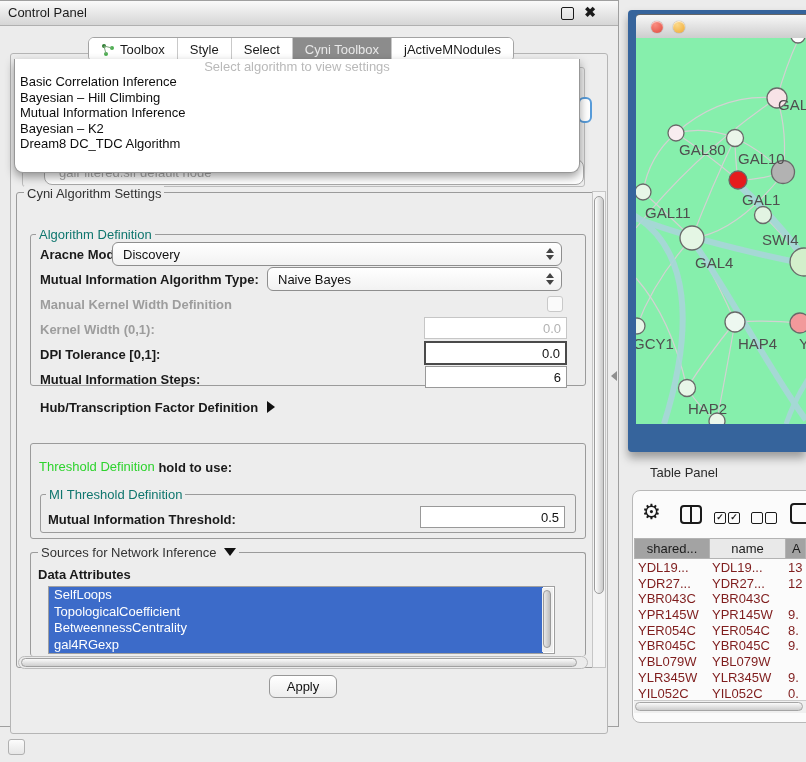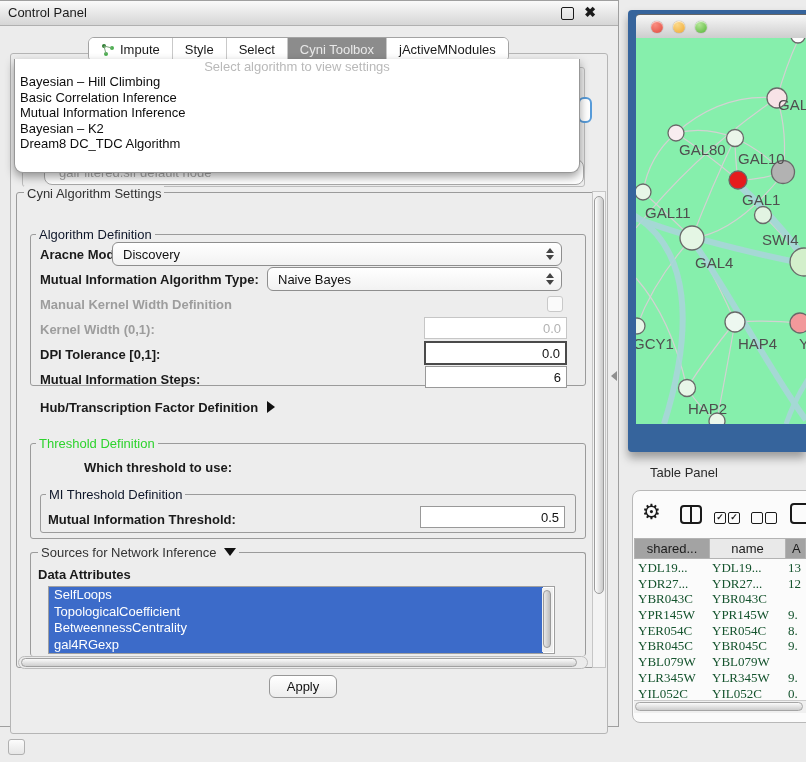--- a/index.html
+++ b/index.html
@@ -23,21 +23,21 @@
   .bg-combo span{position:absolute;left:14px;top:5px;color:#a9a9a9;}
   .blue-frag{position:absolute;left:578px;top:96px;width:14px;height:26px;border:2px solid #579bd9;border-radius:6px;background:#fff;z-index:6;box-sizing:border-box;}
   
   .popup{position:absolute;left:14px;top:58px;width:566px;height:114px;background:#fff;border:1px solid #979797;border-top:none;border-radius:0 0 9px 9px;box-shadow:0 4px 10px rgba(0,0,0,.38);z-index:40;box-sizing:border-box;}
   .popup .ph{display:block;text-align:center;color:#b9b9b9;height:14px;line-height:14px;margin-top:1px;}
   .popup .mi{display:block;padding-left:5px;height:15.5px;line-height:15.5px;color:#0d0d0d;white-space:nowrap;}
   .popup .mi.bold{font-weight:bold;}
   
   .group{position:absolute;border:1px solid #9b9b9b;border-radius:3px;box-sizing:border-box;}
   .gtitle{position:absolute;background:#ededed;padding:0 3px;font-size:13px;white-space:nowrap;z-index:3;}
-  .blue{color:#0f172a;} .green{color:#2ed32e;} .dark{color:#333;}
+  .blue{color:#0f766e;} .green{color:#2ed32e;margin-top:23px;} .dark{color:#333;}
   .lbl{position:absolute;font-weight:bold;font-size:13px;color:#1a1a1a;white-space:nowrap;}
   .lbl.dis{color:#9d9d9d;}
   .combo{position:absolute;background:linear-gradient(#ffffff,#f2f2f2);border:1px solid #8e8e8e;border-radius:6px;display:flex;align-items:center;padding:0 10px;box-sizing:border-box;font-size:13px;color:#111;text-align:right;}
   .spinner{position:absolute;right:8px;top:50%;transform:translateY(-50%);width:7px;height:12px;}
   .spinner::before{content:"";position:absolute;left:0;top:0;border-left:4px solid transparent;border-right:4px solid transparent;border-bottom:5px solid #444;}
   .spinner::after{content:"";position:absolute;left:0;bottom:0;border-left:4px solid transparent;border-right:4px solid transparent;border-top:5px solid #444;}
   .tf{position:absolute;height:20px;border:1px solid #999;background:#fff;text-align:right;padding:0 5px;font-size:13px;font-family:"Liberation Sans",sans-serif;box-sizing:content-box;color:#111;}
   .tf.dis{border-color:#c6c6c6;color:#b2b2b2;}
   .tf.strong{border:2px solid #4a4a4a;}
   .checkbox{position:absolute;width:14px;height:14px;border:1px solid #c9c9c9;border-radius:3px;background:#fafafa;}
@@ -66,21 +66,21 @@
   .tp-title{position:absolute;left:650px;top:465px;font-size:13px;color:#2a2a2a;}
   #tablepanel{position:absolute;left:632px;top:490px;width:190px;height:233px;background:#fbfbfb;border:1px solid #b8b8b8;border-radius:8px;box-sizing:border-box;}
   .gear{position:absolute;left:642px;top:500px;font-size:21px;color:#1a1a1a;}
   .split-icon{position:absolute;left:680px;top:505px;width:22px;height:19px;border:2px solid #1a1a1a;border-radius:4px;box-sizing:border-box;}
   .split-icon::after{content:"";position:absolute;left:8px;top:0;width:2px;height:15px;background:#1a1a1a;}
   .cb{position:absolute;width:10px;height:10px;border:1.5px solid #1a1a1a;border-radius:2px;font-size:9px;line-height:9px;text-align:center;color:#1a1a1a;font-weight:bold;}
   .partial-icon{position:absolute;left:790px;top:503px;width:22px;height:21px;border:2px solid #1a1a1a;border-radius:4px;box-sizing:border-box;}
   .th{position:absolute;top:538px;height:21px;border:1px solid #b3b3b3;box-sizing:border-box;text-align:center;line-height:20px;font-size:13px;color:#1c1c1c;}
   .th.bluebg{background:#a3a3a3;} .th.graybg{background:#e9e9e9;}
   #rows{position:absolute;left:634px;top:560px;width:172px;height:139px;overflow:hidden;}
-  .trow{position:relative;height:15.7px;line-height:15.7px;font-size:13px;color:#14532d;font-family:Liberation Serif, serif;}
+  .trow{position:relative;height:15.7px;line-height:15.7px;font-size:13px;color:#7f1d1d;}
   .trow span{position:absolute;white-space:nowrap;}
   .c1{left:4px;} .c2{left:78px;} .c3{left:154px;}
   .tp-hsb{position:absolute;left:634px;top:700px;width:172px;height:12px;background:#f0f0f0;border-top:1px solid #ccc;}
   .tp-hsb .thumb{position:absolute;left:1px;top:1px;width:168px;height:9px;background:linear-gradient(#fafafa,#cdcdcd);border:1px solid #a5a5a5;border-radius:5px;box-sizing:border-box;}
   .divider-arrow{position:absolute;left:611px;top:371px;width:0;height:0;border-top:5px solid transparent;border-bottom:5px solid transparent;border-right:6px solid #8f8f8f;}
   .mini-btn{position:absolute;left:8px;top:739px;width:17px;height:16px;border:1px solid #b0b0b0;border-radius:3px;background:linear-gradient(#fcfcfc,#e6e6e6);box-sizing:border-box;}
   .corner-tick{position:absolute;left:2px;top:0;width:3px;height:5px;background:#9a9a9a;}
 </style>
 </head>
 <body>
@@ -105,40 +105,40 @@
     <div class="tab">
       <span class="net-icon">
         <svg width="14" height="14">
             <circle cx="3" cy="3" r="2" fill="#2e7d32"></circle>
             <circle cx="11" cy="5" r="2" fill="#4caf50"></circle>
             <circle cx="5" cy="11" r="2" fill="#4caf50"></circle>
             <line x1="3" y1="3" x2="11" y2="5" stroke="#7aa87a" stroke-width="1"></line>
             <line x1="3" y1="3" x2="5" y2="11" stroke="#7aa87a" stroke-width="1"></line>
           </svg>
       </span>
-      <span>Impute</span>
+      <span>Toolbox</span>
     </div>
     <div class="tab">
         <span>Style</span>
       </div>
     <div class="tab">
         <span>Select</span>
       </div>
     <div class="tab sel">
         <span>Cyni Toolbox</span>
       </div>
     <div class="tab">
         <span>jActiveMNodules</span>
       </div>
   </div>
 
   <div class="popup">
     <span class="ph">Select algorithm to view settings</span>
+    <span class="mi">Basic Correlation Inference</span>
     <span class="mi">Bayesian – Hill Climbing</span>
-    <span class="mi">Basic Correlation Inference</span>
     <span class="mi">Mutual Information Inference</span>
     <span class="mi">Bayesian – K2</span>
     <span class="mi">Dream8 DC_TDC Algorithm</span>
   </div>
 
   <div class="group" style="left:16px;top:191px;width:590px;height:476px;"></div>
   <span class="gtitle dark" style="left:24px;top:185px;">Cyni Algorithm Settings</span>
 
   <div class="group" style="left:30px;top:233px;width:556px;height:152px;"></div>
   <span class="gtitle blue" style="left:36px;top:226px;">Algorithm Definition</span>

